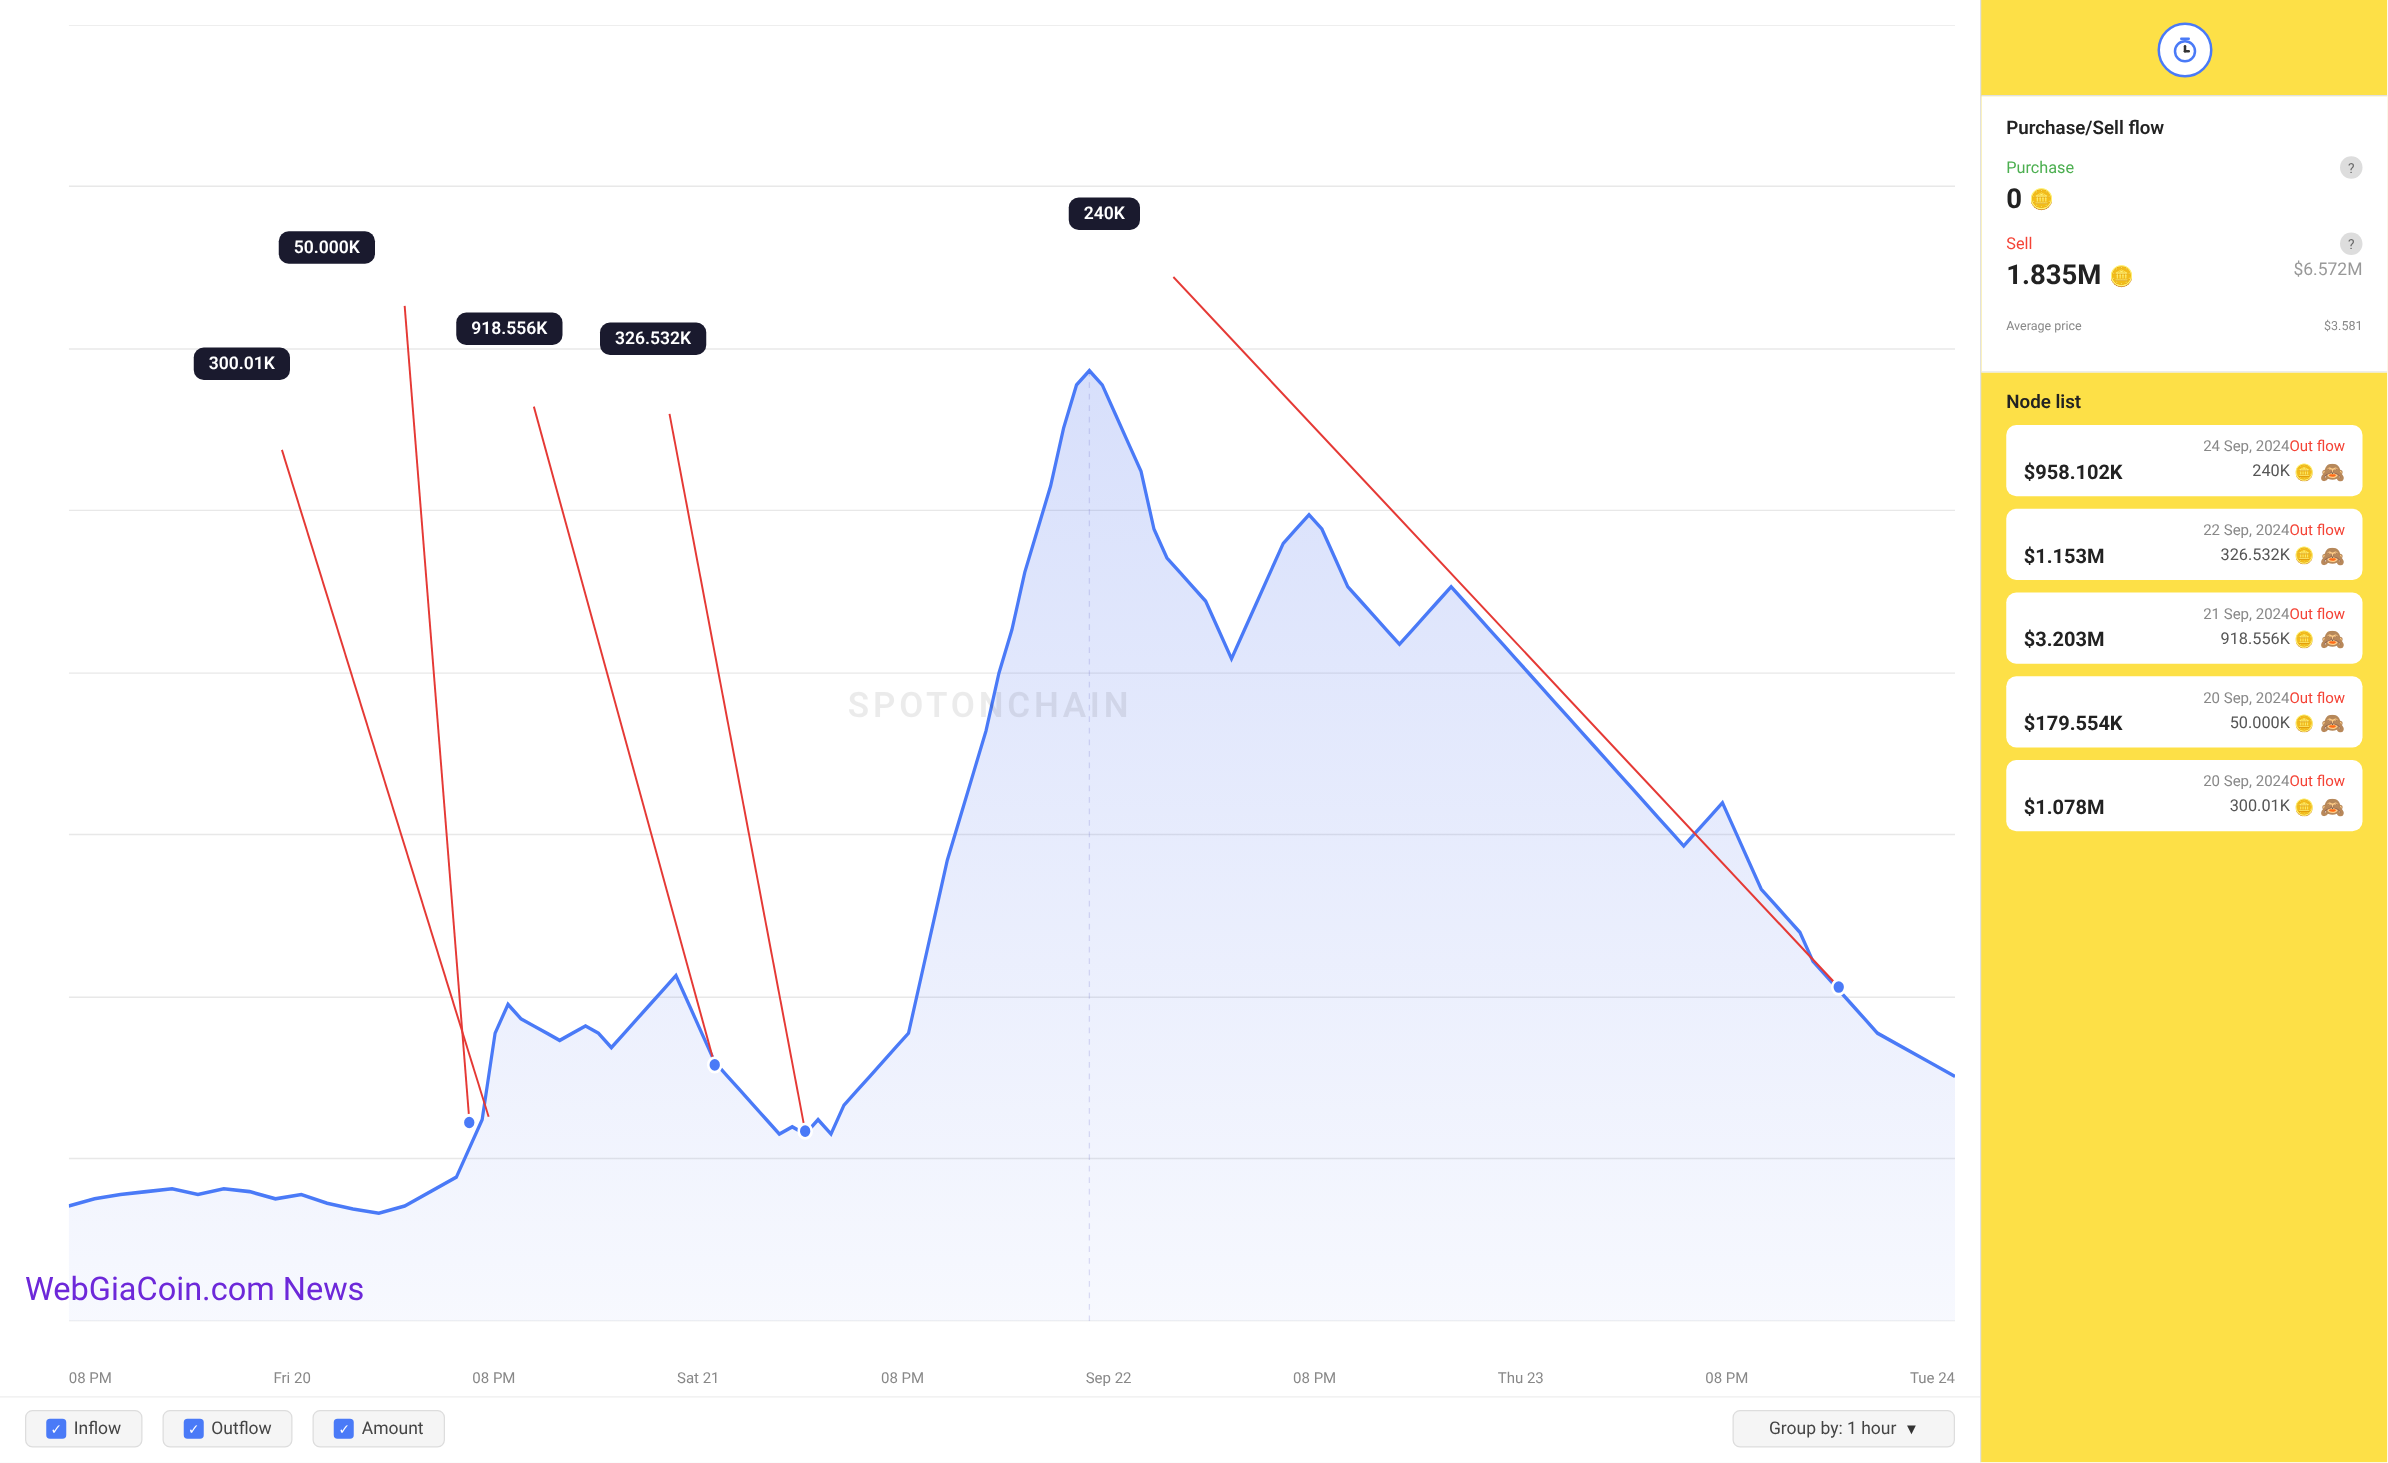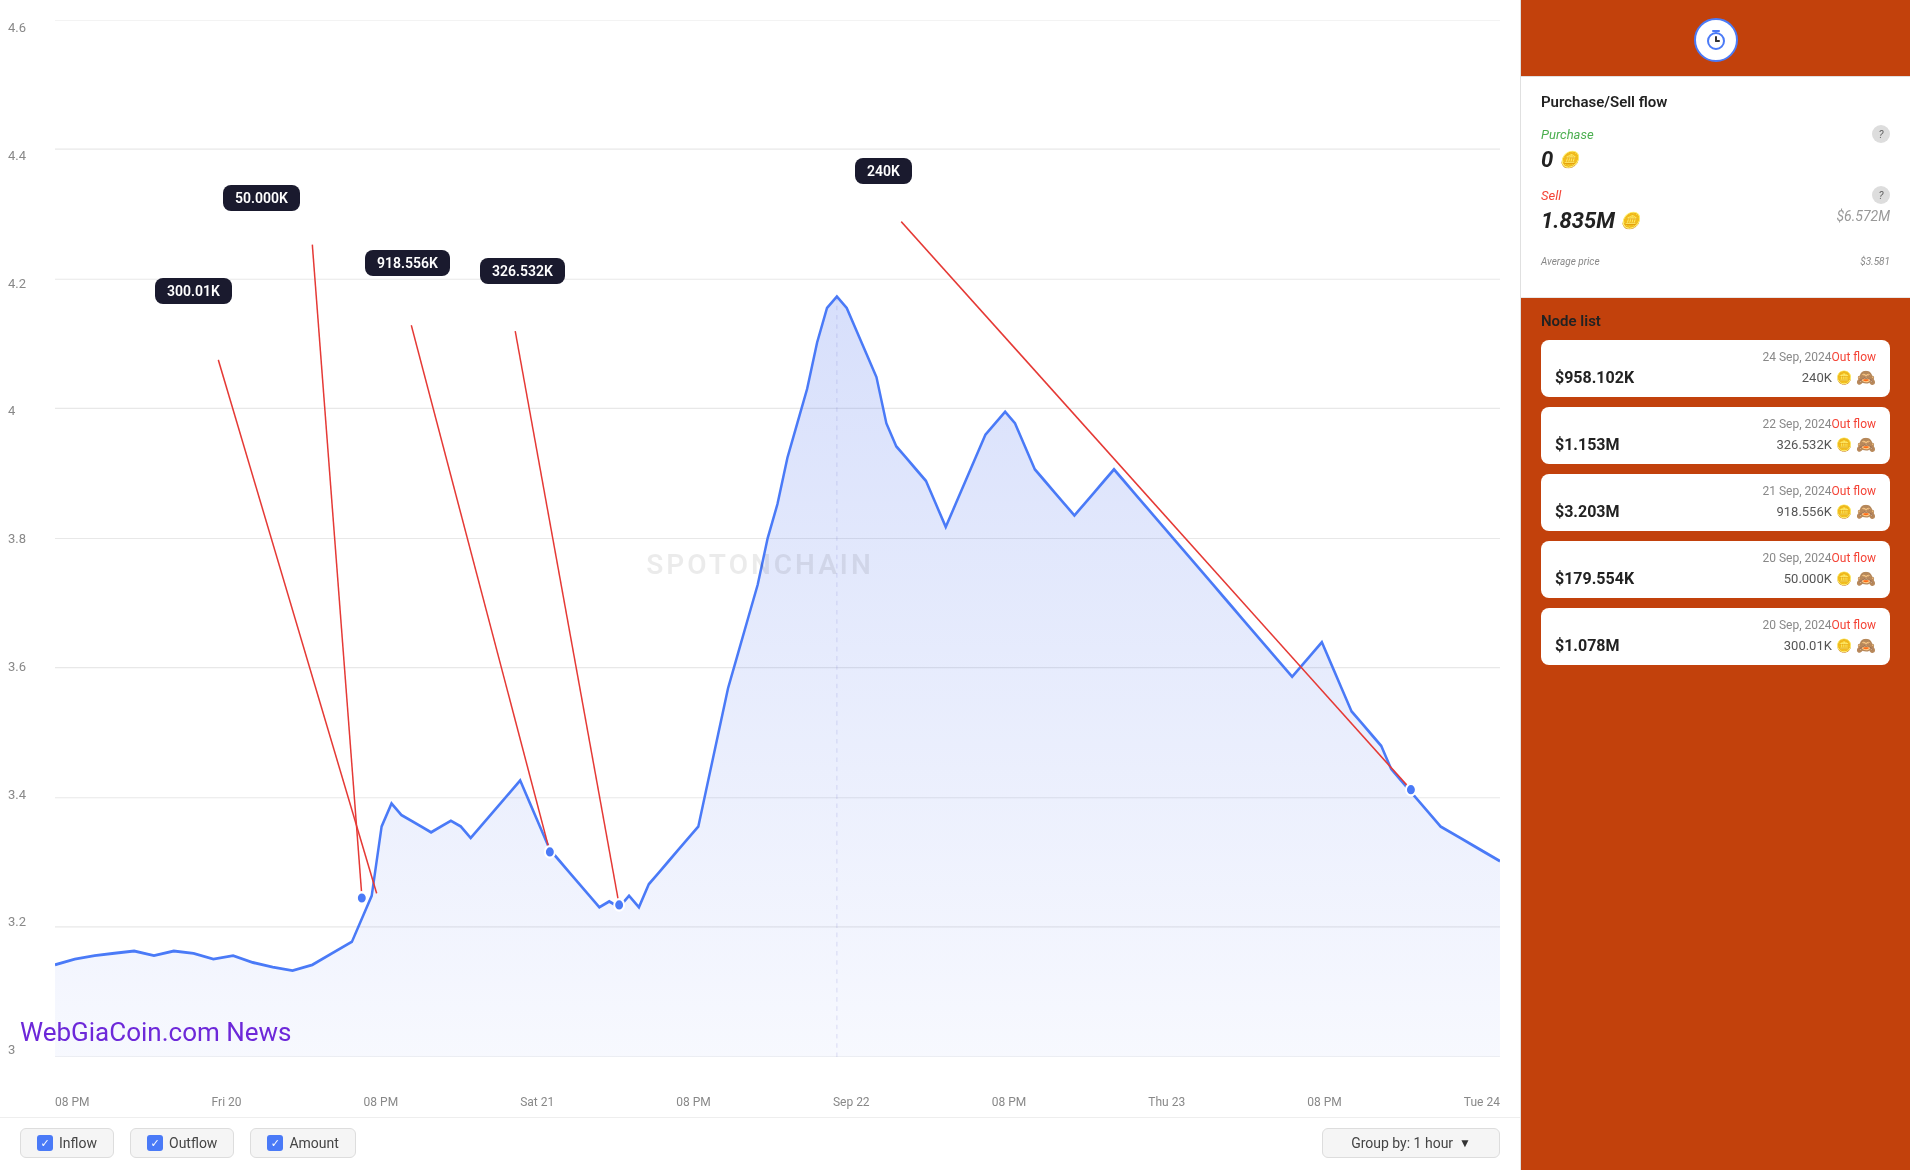--- a/index.html
+++ b/index.html
@@ -138,22 +138,22 @@
       bottom: 70px;
       left: 20px;
       font-size: 26px;
       font-weight: 400;
       color: #6d28d9;
       z-index: 10;
     }
 
     
     .sidebar {
-      width: 390px;
-      background: #c2410c;
+      width: 326px;
+      background: #fde047;
       border-left: 1px solid #e0e0e0;
       display: flex;
       flex-direction: column;
       overflow-y: auto;
     }
 
     .sidebar-timer {
       display: flex;
       justify-content: center;
       align-items: center;
@@ -181,21 +181,20 @@
 
     .section-title {
       font-size: 15px;
       font-weight: 600;
       color: #222;
       margin-bottom: 14px;
     }
 
     .flow-row {
       margin-bottom: 14px;
-      font-style: italic;
     }
 
     .flow-label {
       font-size: 13px;
       color: #4CAF50;
       margin-bottom: 4px;
       display: flex;
       align-items: center;
       justify-content: space-between;
     }
@@ -330,31 +329,20 @@
 <body>
 
 <div class="page-container">
 
 
   <div class="main-content">
 
     <div class="chart-section">
       <div class="chart-area">
         
-        <div style="position:absolute;left:8px;top:10px;bottom:60px;display:flex;flex-direction:column;justify-content:space-between;font-size:13px;color:#888;">
-          <span>4.6</span>
-          <span>4.4</span>
-          <span>4.2</span>
-          <span>4</span>
-          <span>3.8</span>
-          <span>3.6</span>
-          <span>3.4</span>
-          <span>3.2</span>
-          <span>3</span>
-        </div>
 
         
         <div class="watermark">SPOTONCHAIN</div>
 
         
         <div class="watermark-brand">WebGiaCoin.com News</div>
 
         
         <svg class="chart-svg" viewBox="0 0 1460 900" preserveAspectRatio="none">
 

